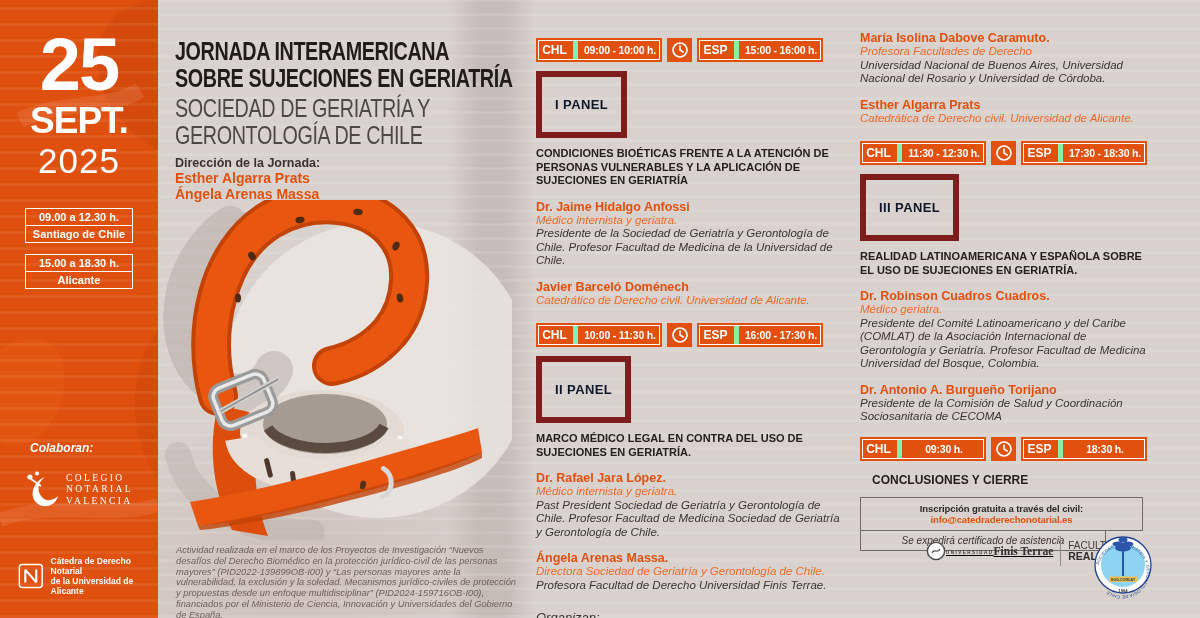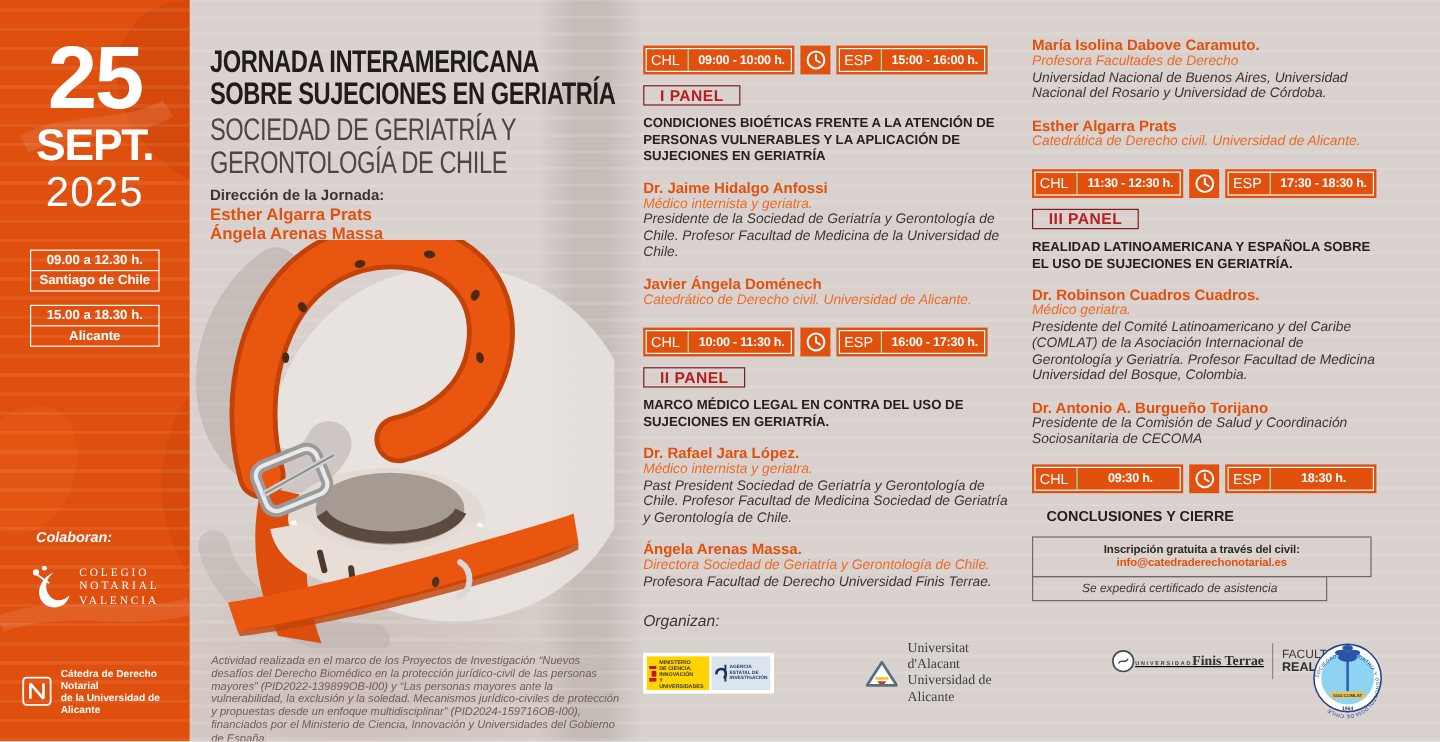--- a/index.html
+++ b/index.html
@@ -44,25 +44,25 @@
   .illus{position:absolute;left:160px;top:200px;z-index:1;}
 
   
   .col{position:absolute;z-index:2;}
   .col-mid{left:536px;top:38px;width:306px;}
   .col-right{left:860px;top:32px;width:290px;}
 
   .timebar{display:flex;align-items:center;width:283px;gap:5px;margin-bottom:9px;}
   .tb-box{flex:0 0 126px;height:24px;background:#e2500e;position:relative;display:flex;align-items:stretch;color:#fff;box-sizing:border-box;}
   .tb-box::after{content:"";position:absolute;inset:2px;border:1px solid #fff;pointer-events:none;}
-  .tb-country{flex:0 0 37px;display:flex;align-items:center;justify-content:center;font-size:12px;font-weight:400;border-right:1px solid #86efac;margin:3px 0;}
+  .tb-country{flex:0 0 37px;display:flex;align-items:center;justify-content:center;font-size:12px;font-weight:700;border-right:5px solid #86efac;margin:3px 0;}
   .tb-time{flex:1;display:flex;align-items:center;justify-content:center;font-size:10.5px;font-weight:700;letter-spacing:-.2px;}
   .tb-clock{flex:0 0 25px;height:24px;background:#e2500e;display:flex;align-items:center;justify-content:center;}
 
-  .panel-tag{display:inline-block;border:1px solid #7f1d1d;color:#b91c1c;font-weight:800;font-size:13px;padding:0 13px;letter-spacing:.4px;margin-bottom:9px;}
+  .panel-tag{display:inline-block;border:6px solid #7f1d1d;color:#0f172a;font-weight:800;font-size:13px;padding:20px 13px;letter-spacing:.4px;margin-bottom:9px;}
   .panel-title{font-size:11px;font-weight:800;color:#26201c;line-height:13.5px;margin-bottom:13px;}
   .speaker{margin-bottom:13px;}
   .name{font-size:12.5px;font-weight:700;color:#e2500e;line-height:13px;}
   .role{font-size:11.5px;font-style:italic;color:#ec6a28;line-height:13.5px;}
   .desc{font-size:11.5px;font-style:italic;color:#3b3530;line-height:13.5px;}
   .mb16{margin-bottom:16px;}
 
   .organizan{font-size:13px;font-style:italic;color:#3b3530;margin:18px 0 9px;}
   .logo-row{display:flex;align-items:center;gap:76px;}
 
@@ -228,21 +228,21 @@
 
     <div><span class="panel-tag">I PANEL</span></div>
     <div class="panel-title">CONDICIONES BIOÉTICAS FRENTE A LA ATENCIÓN DE PERSONAS VULNERABLES Y LA APLICACIÓN DE SUJECIONES EN GERIATRÍA</div>
 
     <div class="speaker">
       <div class="name">Dr. Jaime Hidalgo Anfossi</div>
       <div class="role">Médico internista y geriatra.</div>
       <div class="desc">Presidente de la Sociedad de Geriatría y Gerontología de Chile. Profesor Facultad de Medicina de la Universidad de Chile.</div>
     </div>
     <div class="speaker mb16">
-      <div class="name">Javier Ángela Doménech</div>
+      <div class="name">Javier Barceló Doménech</div>
       <div class="role">Catedrático de Derecho civil. Universidad de Alicante.</div>
     </div>
 
     <div class="timebar">
       <div class="tb-box">
         <span class="tb-country">CHL</span>
         <span class="tb-time">10:00 - 11:30 h.</span>
       </div>
       <span class="tb-clock">
         <svg width="18" height="18" viewBox="0 0 18 18">

